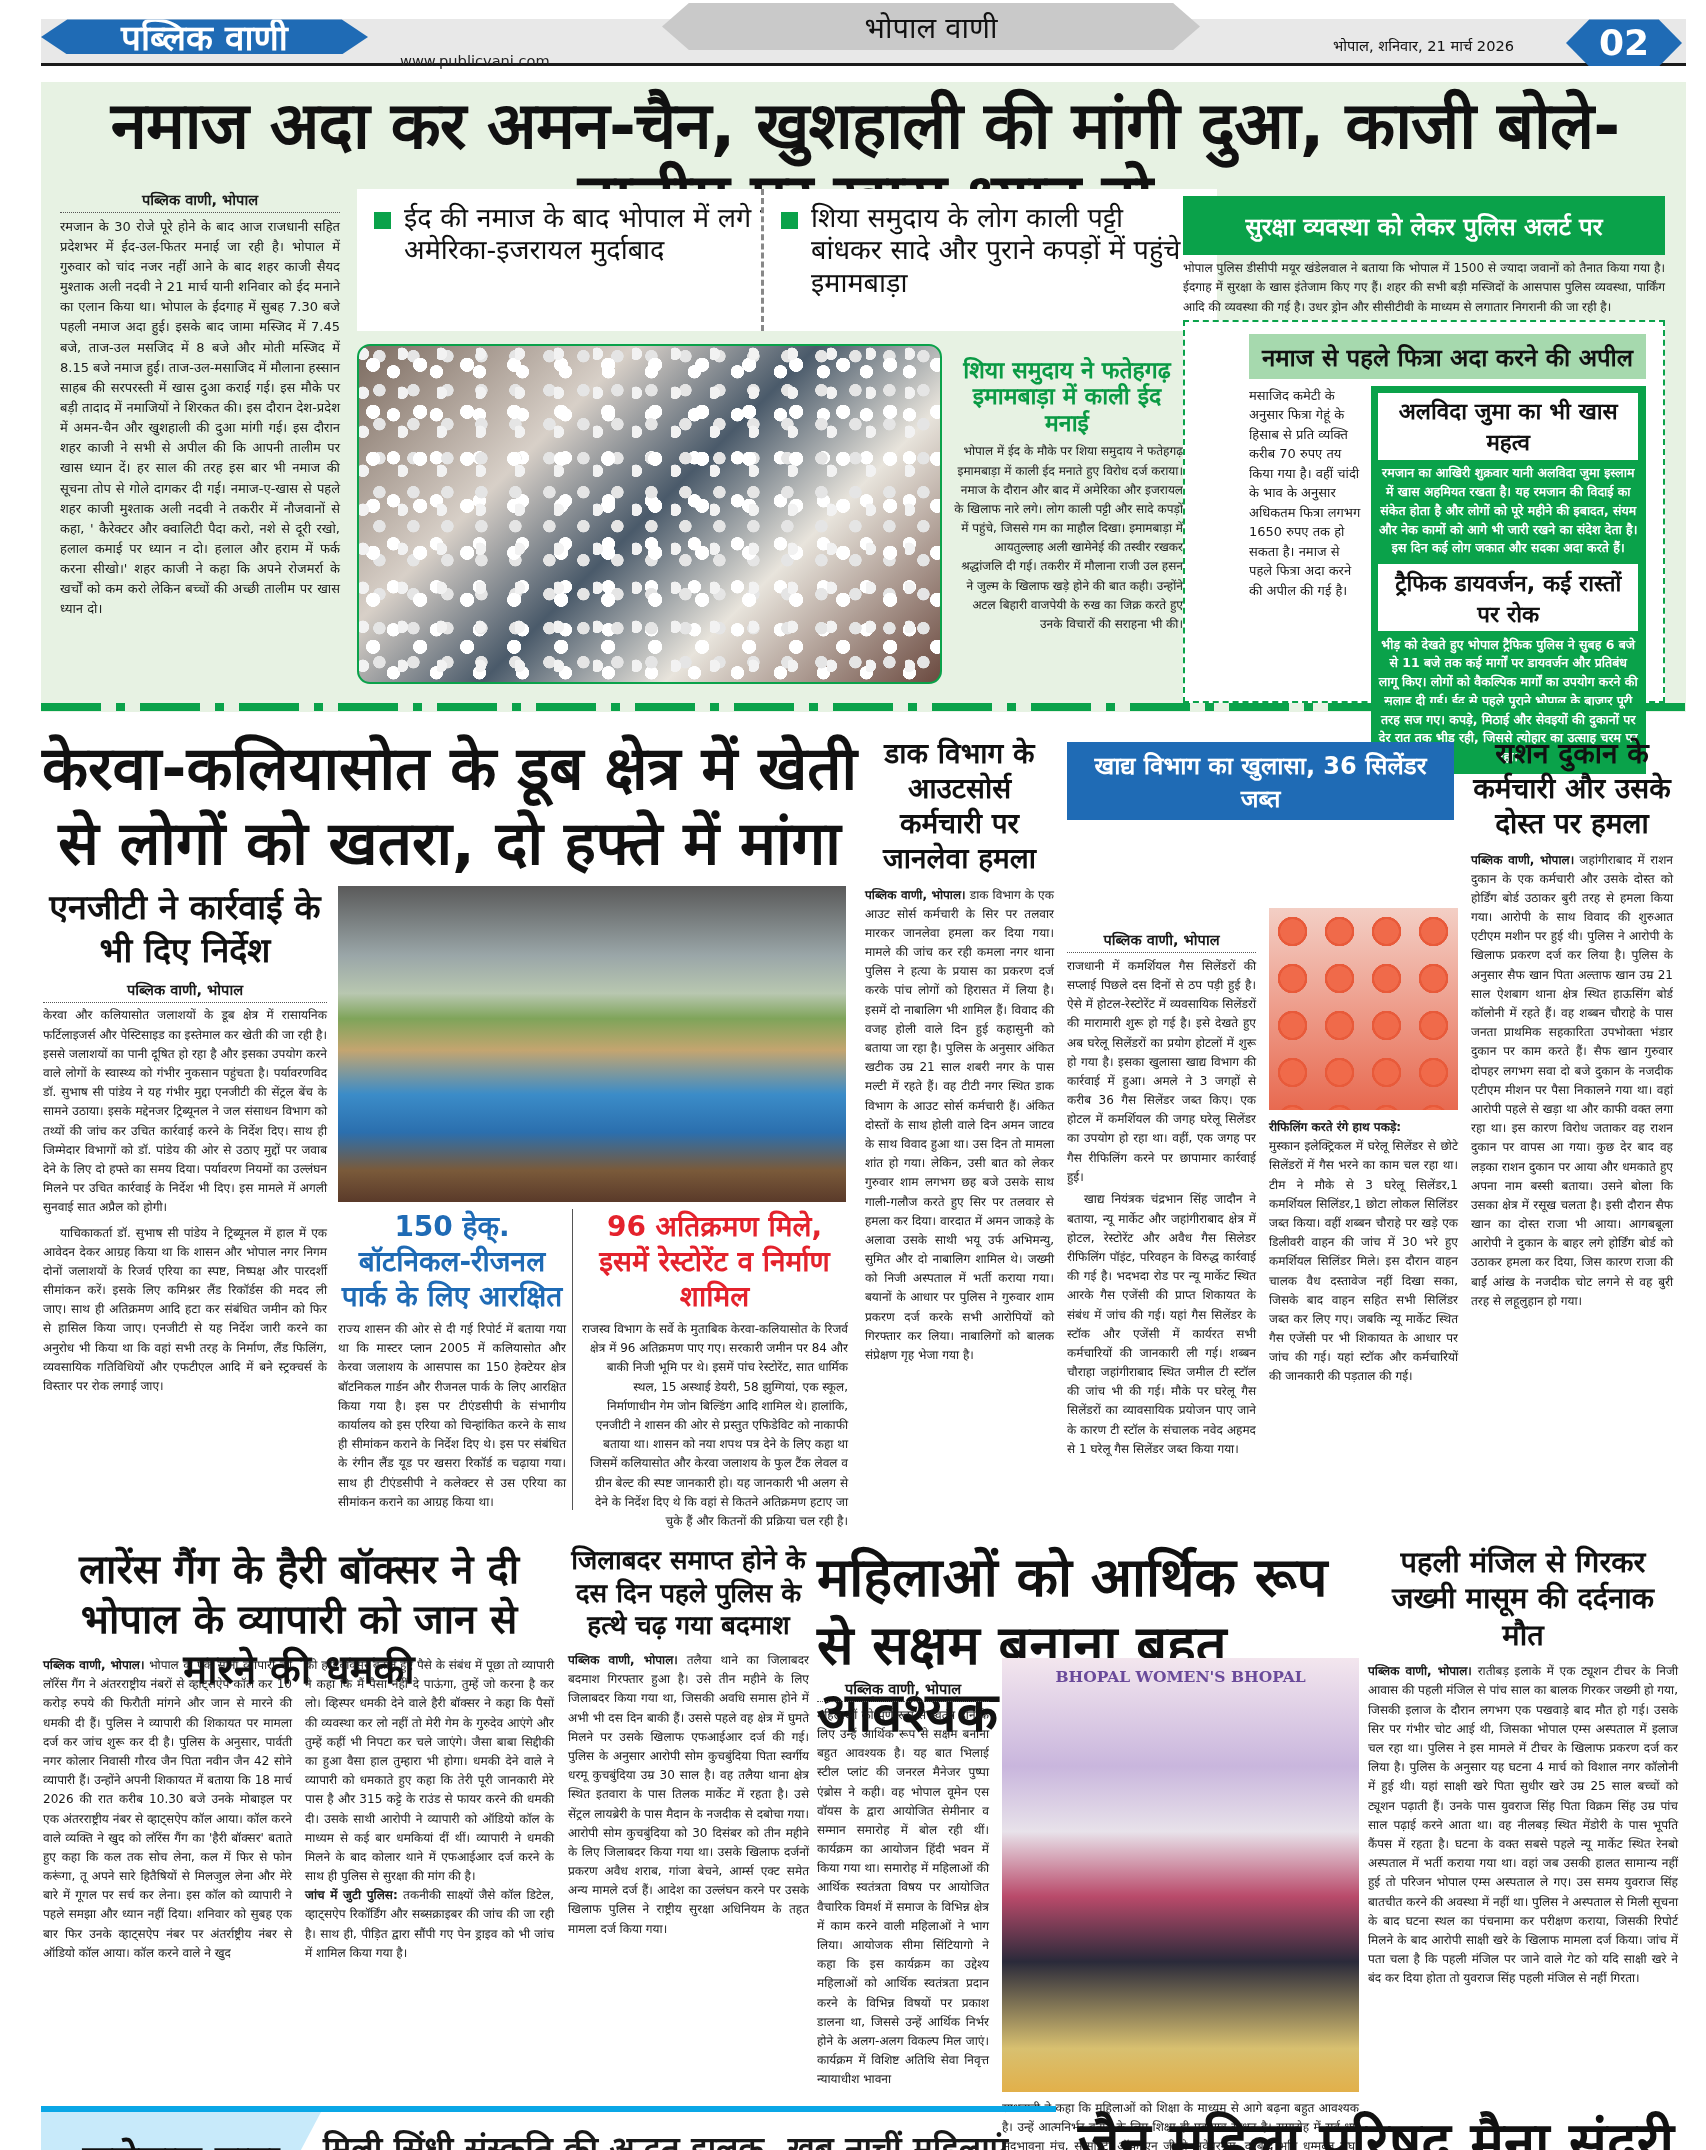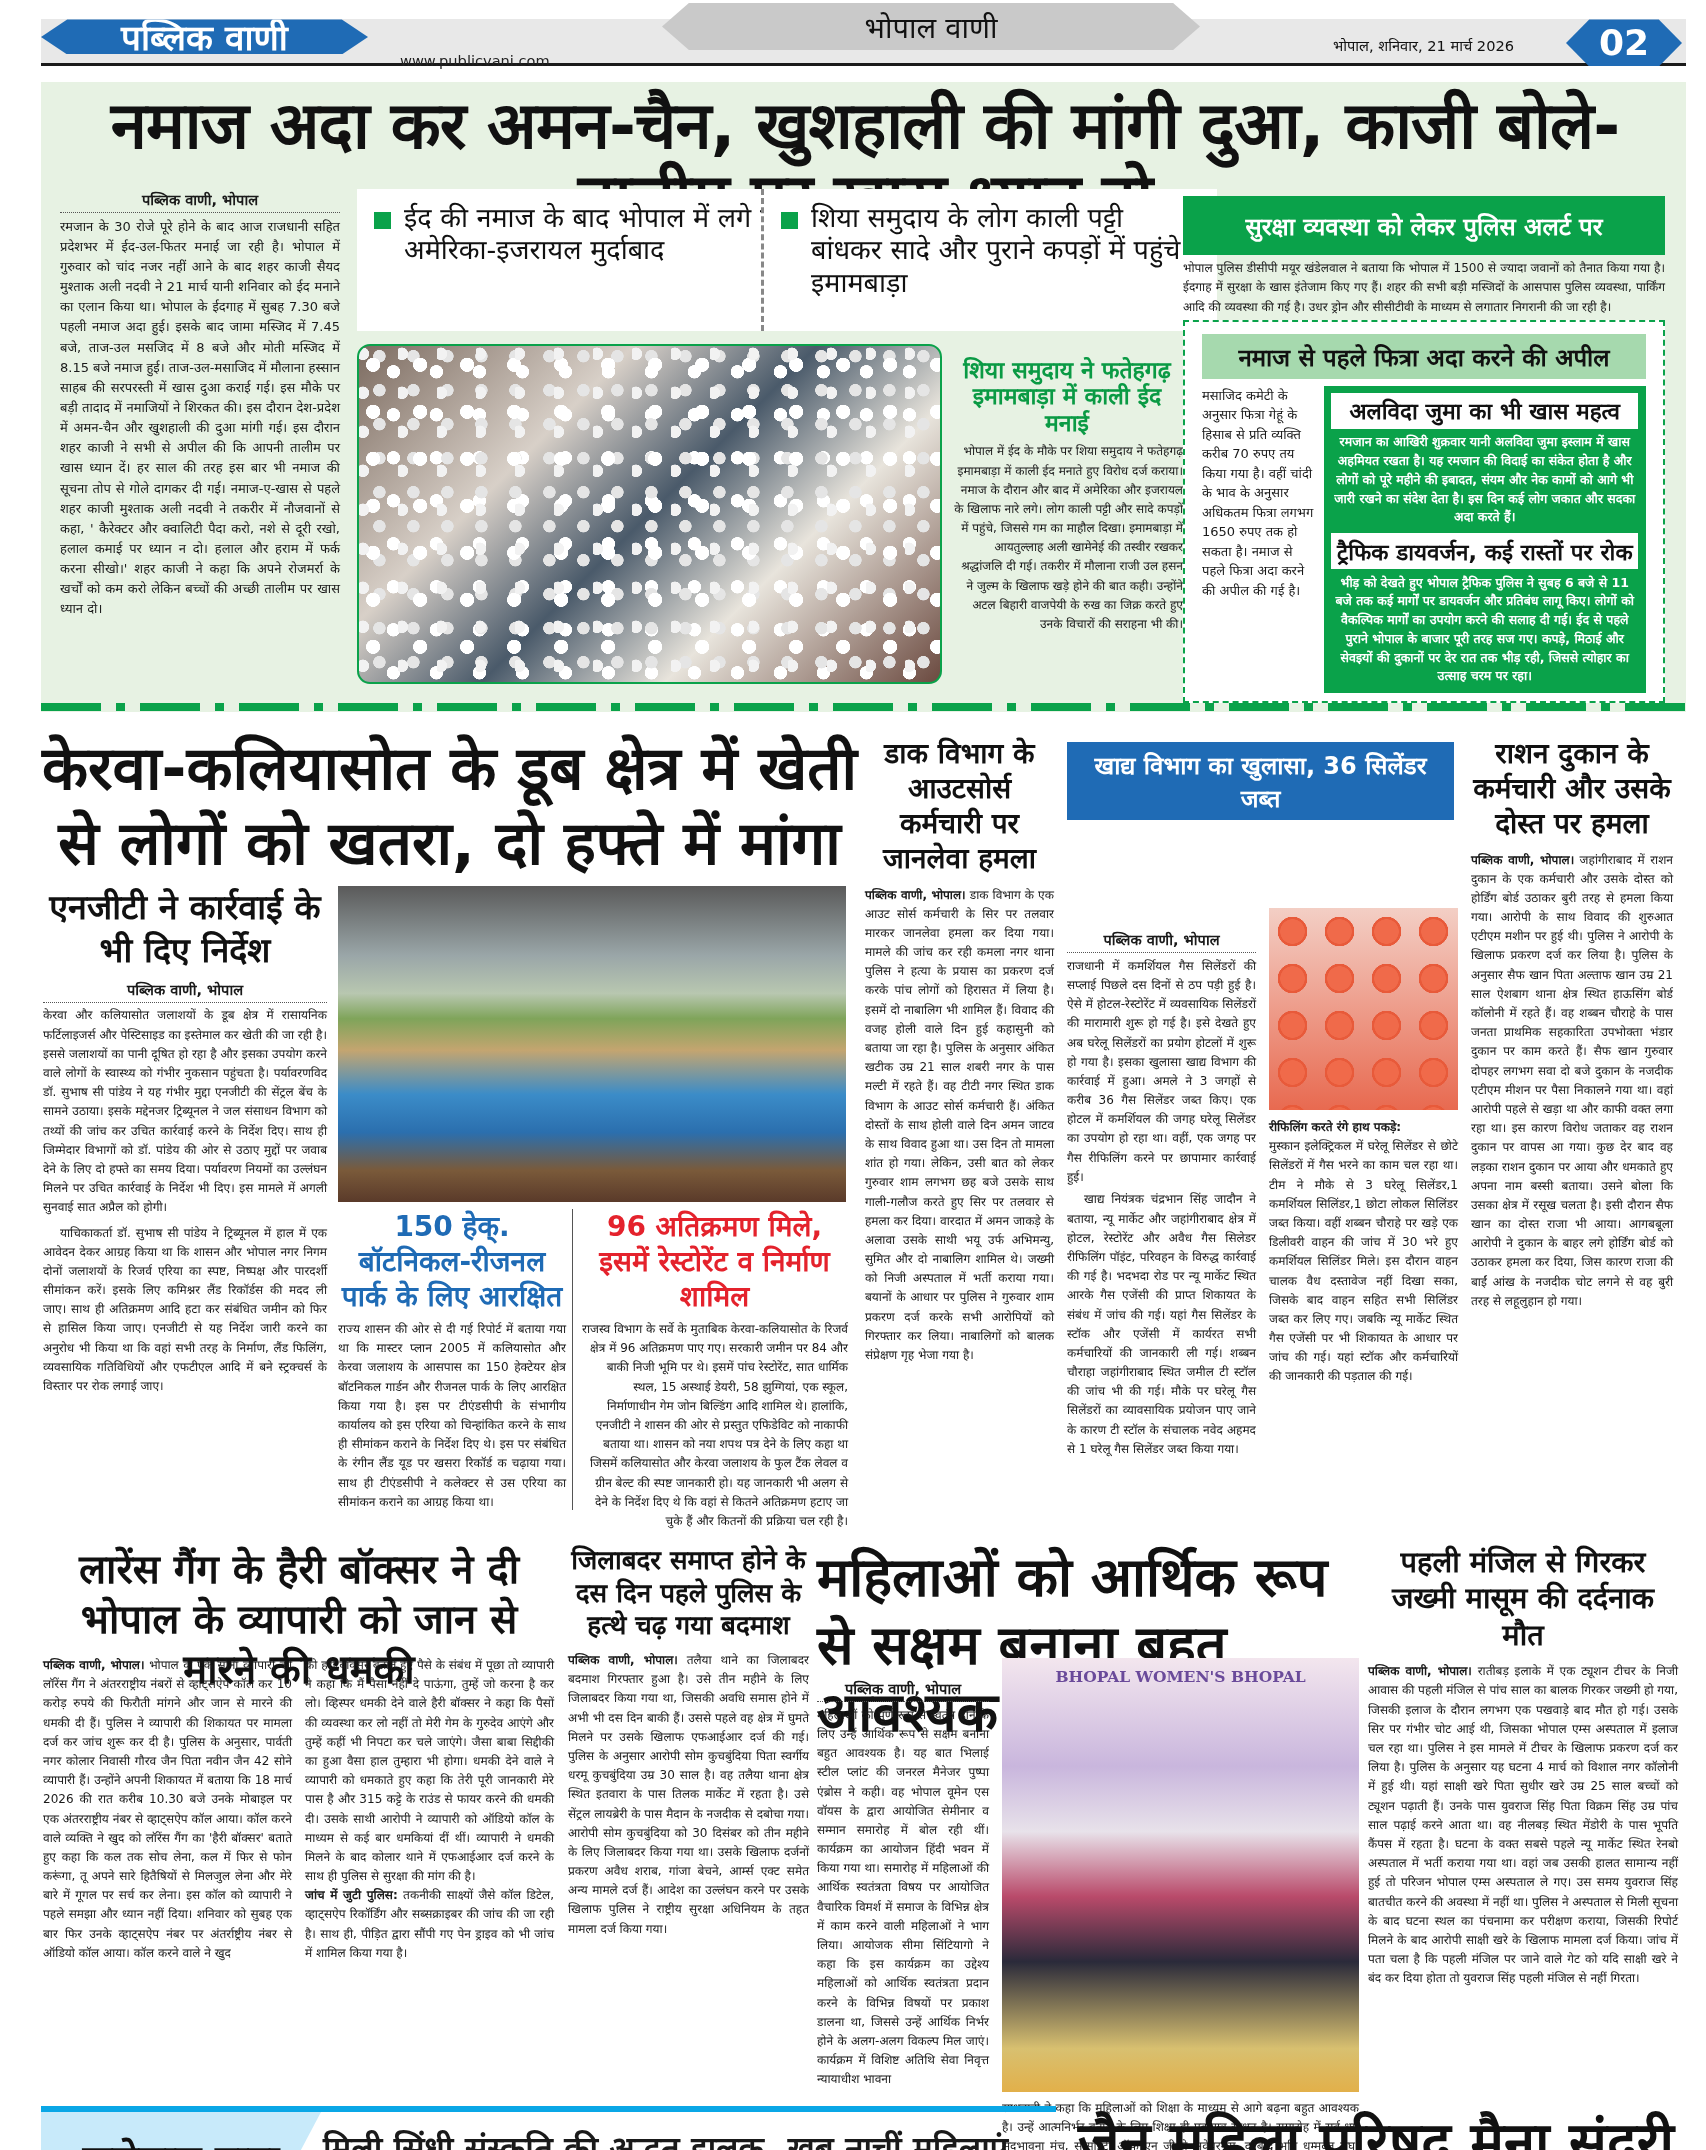--- a/index.html
+++ b/index.html
@@ -29,21 +29,21 @@
   .crowd { background:
     radial-gradient(circle at 10% 20%, #f2f2f2 0 6px, transparent 6.5px),
     radial-gradient(circle at 30% 40%, #ffffff 0 6.9px, transparent 7.3px),
     radial-gradient(circle at 60% 30%, #e5e5e5 0 6px, transparent 6.5px),
     radial-gradient(circle at 80% 60%, #ffffff 0 6.5px, transparent 6.9px),
     linear-gradient(135deg, #7c6b60, #d8d0c8 30%, #4a5a6a 50%, #e8e4dc 70%, #6b4a40);
     background-size: 39px 39px, 47px 47px, 34px 34px, 43px 43px, 100% 100%; }
 
   .green-head { color: #0a9a44; font-weight: bold; text-align: center; font-size: 23px; line-height: 1.15; }
   .green-bar-head { background: #0aa24a; color: #fff; font-weight: bold; font-size: 24px; text-align: center; padding: 13px; }
-  .dash-box { border: 2.2px dashed #0aa24a; background: #fff; }
+  .dash-box { border: 2.2px dashed #0aa24a; background: #fff; padding-left: 47px; }
   .light-green-head { background: #a6d9ae; color:#111; font-weight: bold; font-size: 24px; text-align:center; padding: 6px; }
   .green-panel { background: #0aa24a; color:#fff; padding: 6.9px 7.7px; }
   .white-tag { background: #fff; color: #111; font-weight: bold; font-size: 22.4px; text-align:center; padding: 2.6px; }
   .green-panel .p { font-size: 12.5px; line-height: 1.5; font-weight: bold; text-align: center; }
 
   .head-xl { font-size: 60px; font-weight: bold; line-height: 1.25; color: #111; text-align: center; }
   .head-l { font-size: 36px; font-weight: bold; line-height: 1.25; color: #111; text-align: center; }
   .head-m { font-size: 28px; font-weight: bold; line-height: 1.25; color: #111; text-align: center; }
   .head-blue { color: #1f6bb5; font-weight: bold; font-size: 28px; line-height: 1.25; text-align:center; }
   .head-red { color: #e4222c; font-weight: bold; font-size: 28px; line-height: 1.25; text-align:center; }

